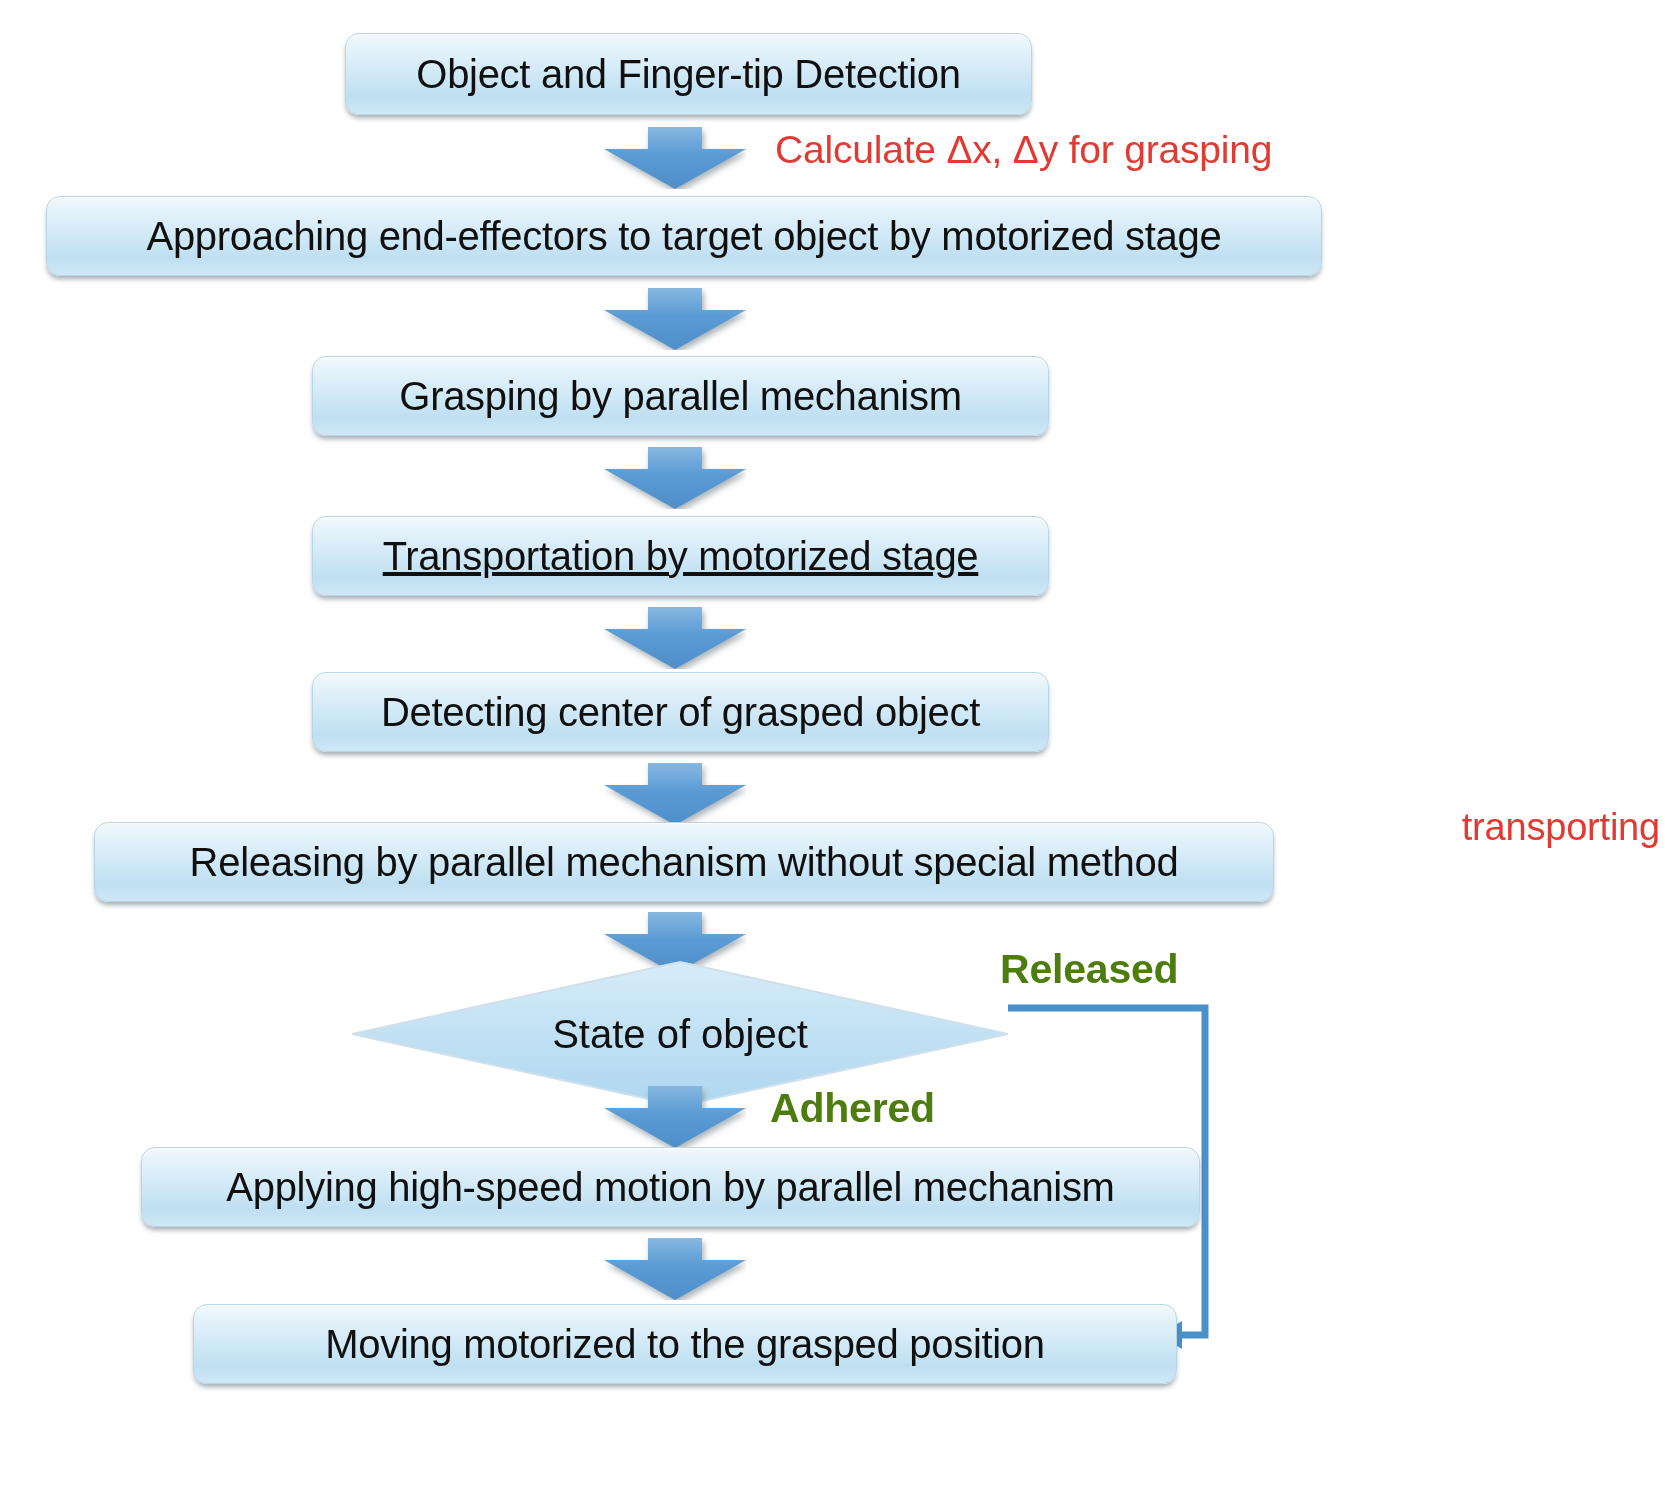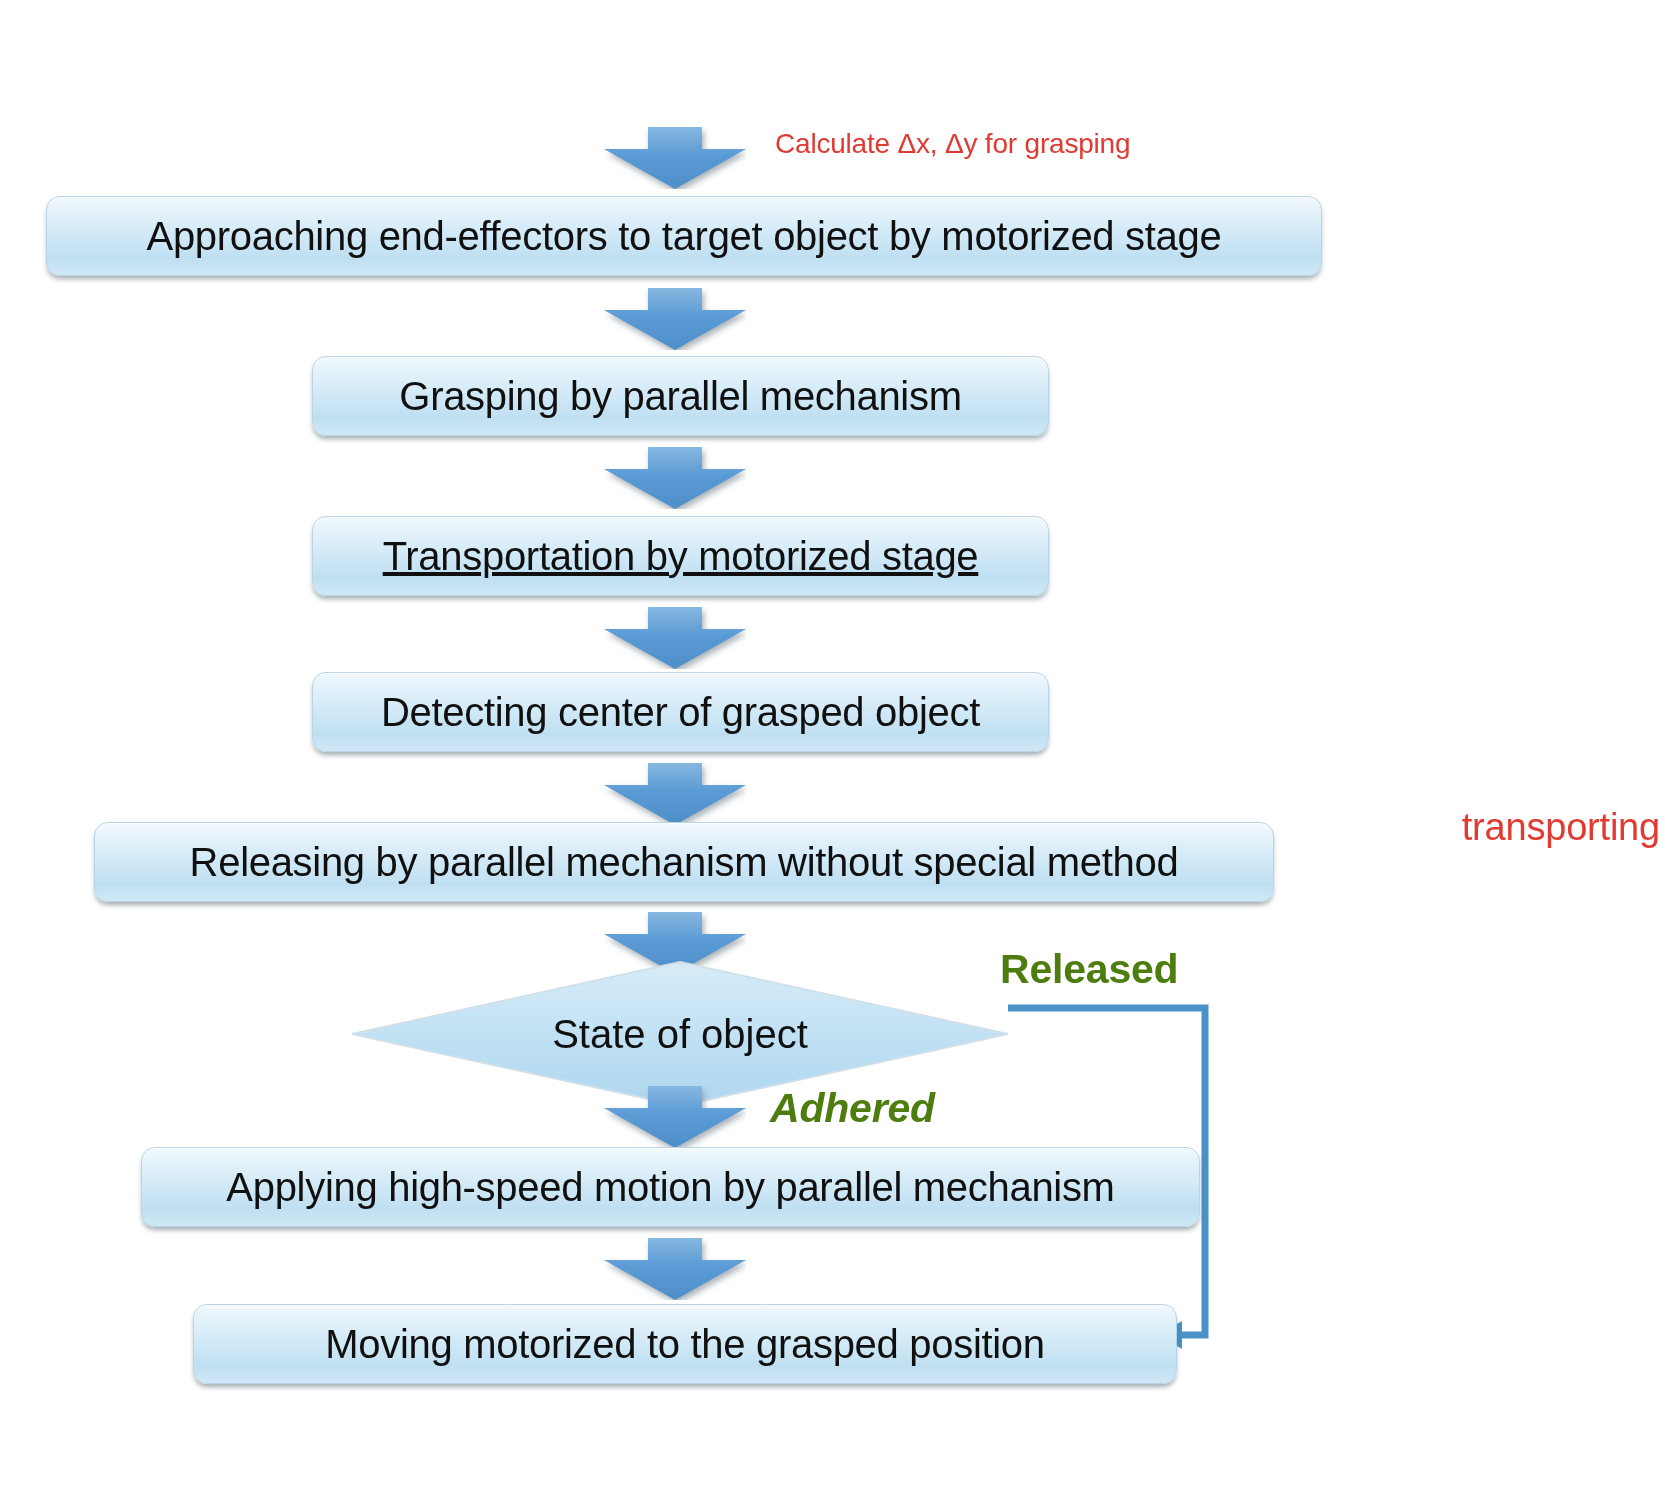--- a/index.html
+++ b/index.html
@@ -60,21 +60,21 @@
   
   .arrow {
     position: absolute;
   }
   .arrow svg { display: block; }
 
   
   .annot {
     position: absolute;
     color: #e03a32;
-    font-size: 28px;
+    font-size: 39px;
     white-space: nowrap;
     letter-spacing: -0.2px;
   }
   .annot.two-line {
     white-space: normal;
     text-align: right;
     line-height: 1.12;
     font-size: 38px;
   }
   .annot.bold {
@@ -88,20 +88,23 @@
     position: absolute;
     pointer-events: none;
   }
   .connector svg { display: block; }
 </style>
 </head>
 <body>
 
 <div id="canvas">
 
+  <div class="node" style="left:345px; top:33px; width:687px; height:82px;">
+    <span>Object and Finger-tip Detection</span>
+  </div>
 
   <div class="arrow" style="left:604px; top:127px; width:142px; height:62px;">
     <svg width="142" height="62" viewBox="0 0 142 62">
       <defs>
         <linearGradient id="ag1" x1="0" y1="0" x2="0" y2="1">
           <stop offset="0%" stop-color="#86b8e0"></stop>
           <stop offset="45%" stop-color="#5b9bd5"></stop>
           <stop offset="100%" stop-color="#4e8fc9"></stop>
         </linearGradient>
         <filter id="ashadow" x="-30%" y="-30%" width="170%" height="170%">
@@ -197,21 +200,21 @@
       <polygon points="182,321 182,349 158,335" fill="#4a90c9"></polygon>
     </svg>
   </div>
 
   <div class="arrow" style="left:604px; top:1086px; width:142px; height:62px;">
     <svg width="142" height="62" viewBox="0 0 142 62">
       <polygon points="44,0 98,0 98,22 142,22 71,62 0,22 44,22" fill="url(#ag1)" filter="url(#ashadow)"></polygon>
     </svg>
   </div>
 
-  <div class="annot bold" style="left:770px; top:1085px;font-style:italic;">
+  <div class="annot bold" style="left:770px; top:1085px;">
     <span>Adhered</span>
   </div>
 
   <div class="node" style="left:141px; top:1147px; width:1059px; height:80px;">
     <span>Applying high-speed motion by parallel mechanism</span>
   </div>
 
   <div class="arrow" style="left:604px; top:1238px; width:142px; height:62px;">
     <svg width="142" height="62" viewBox="0 0 142 62">
       <polygon points="44,0 98,0 98,22 142,22 71,62 0,22 44,22" fill="url(#ag1)" filter="url(#ashadow)"></polygon>

